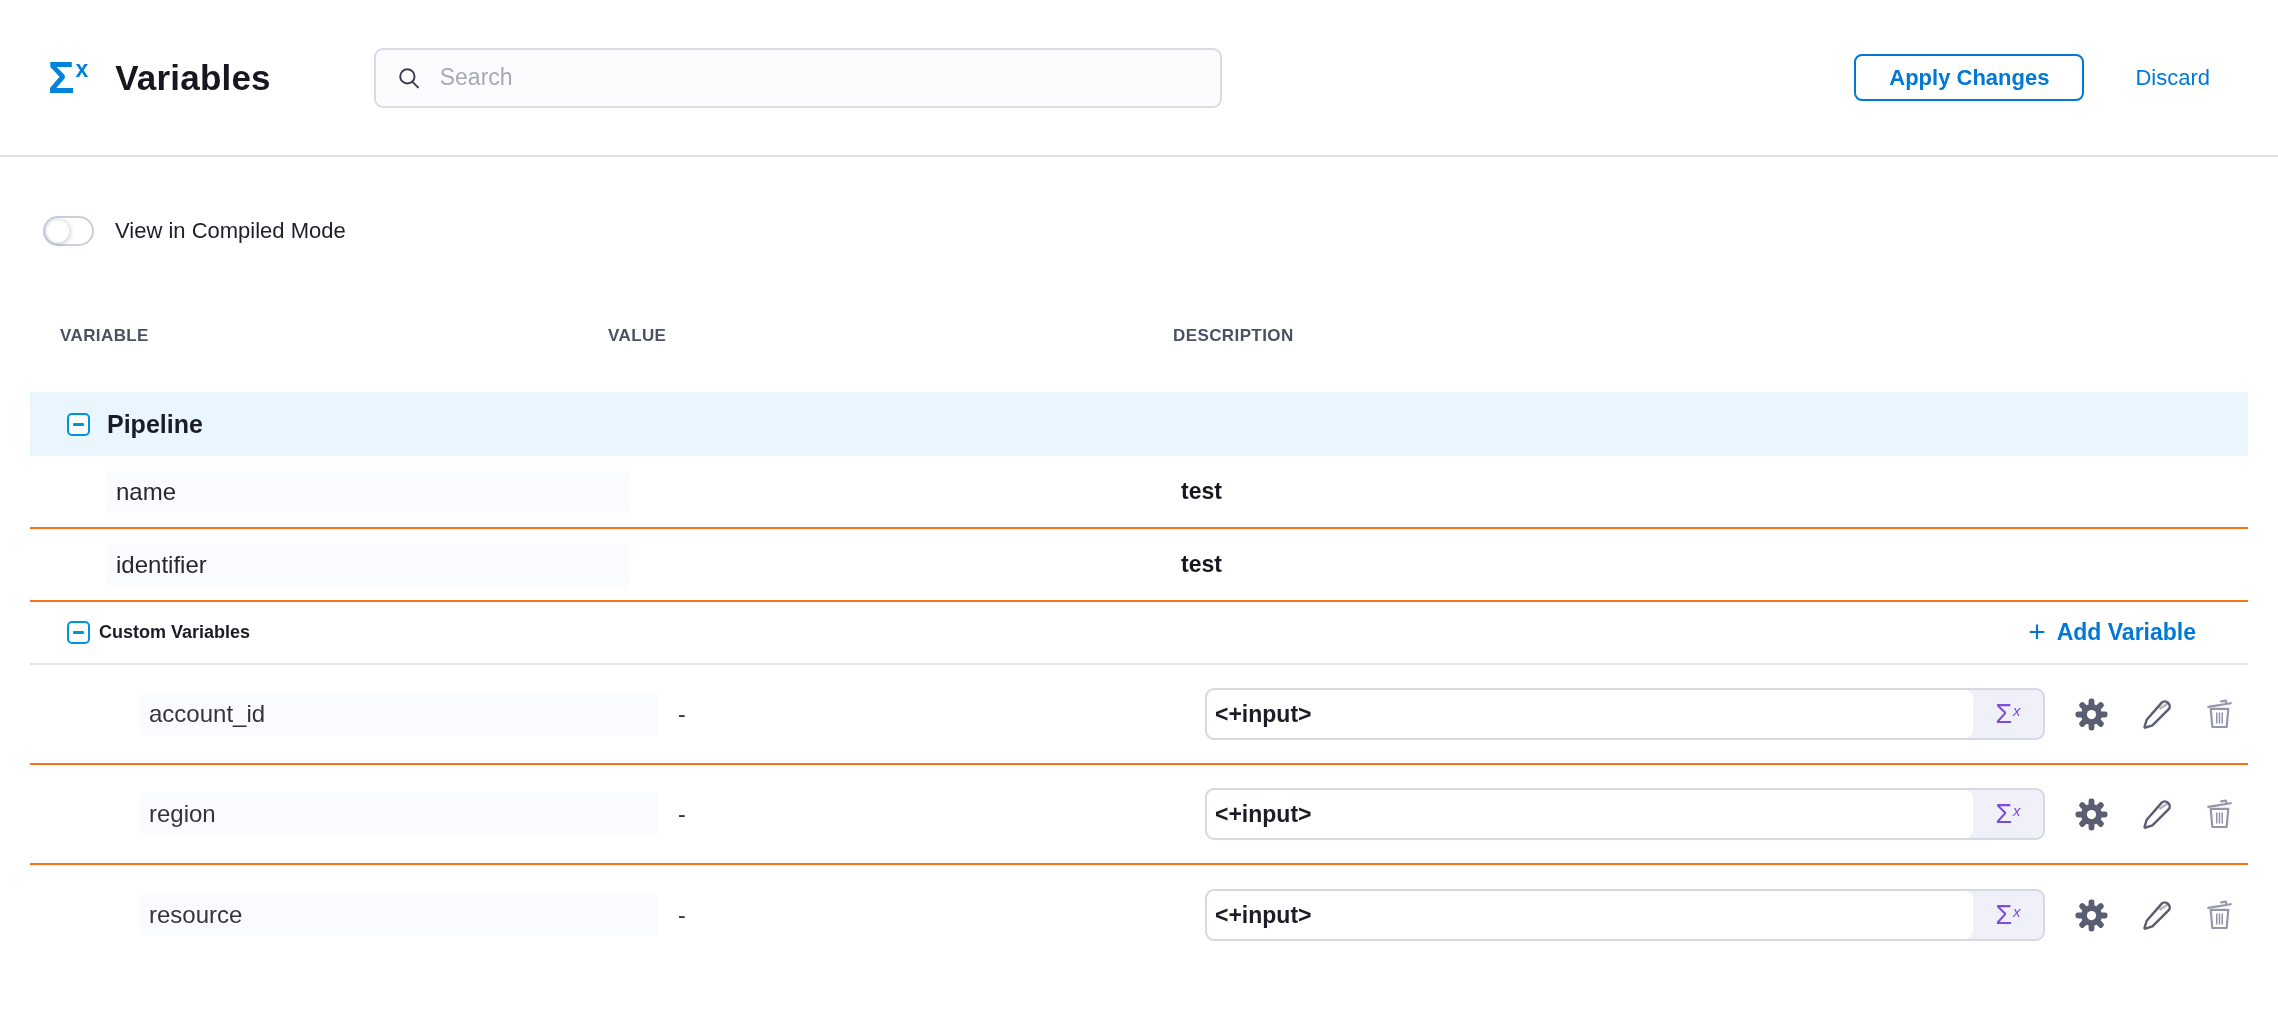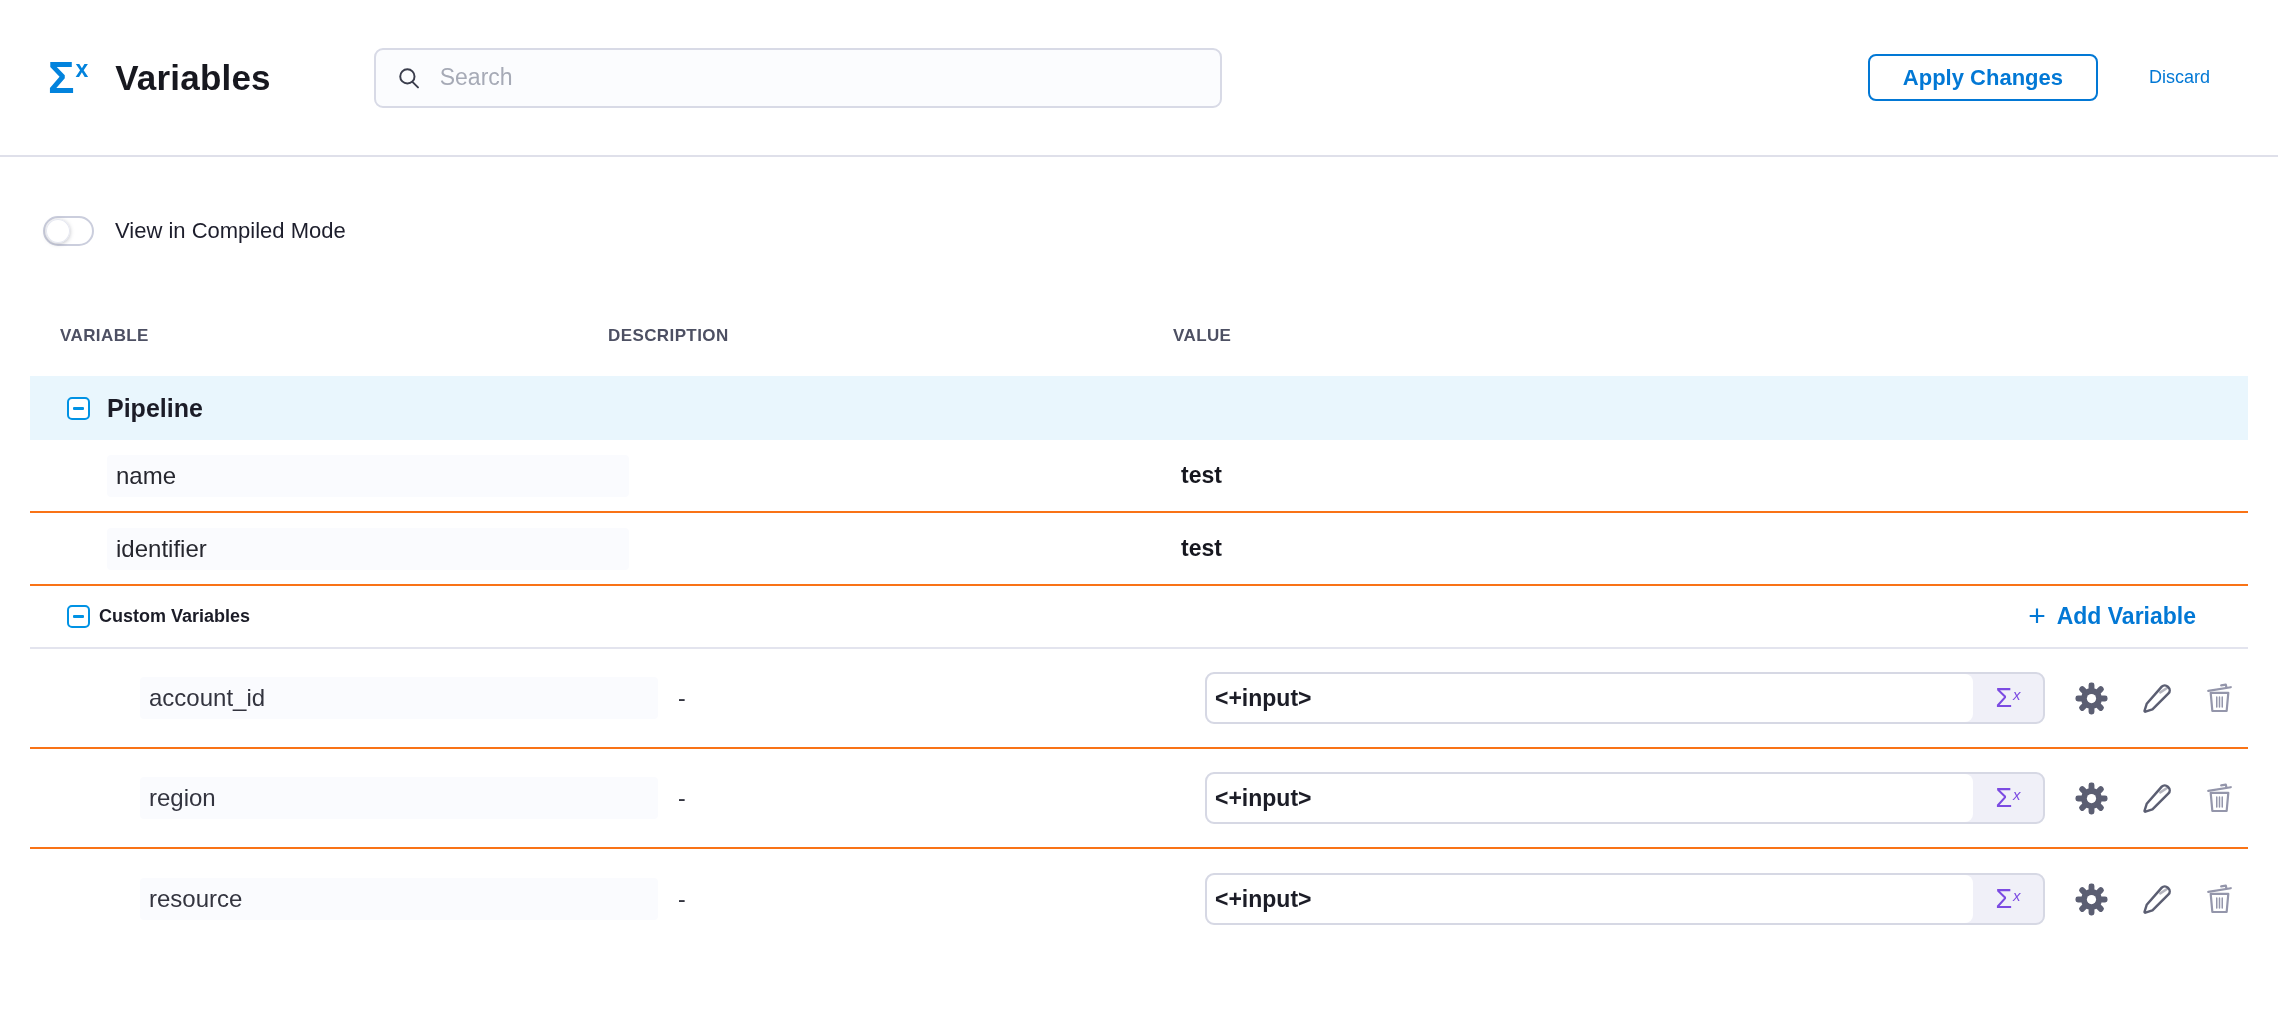--- a/index.html
+++ b/index.html
@@ -39,21 +39,21 @@
   .header-spacer { flex:1; }
 
   .apply-btn {
     height:47px; padding:0 33px;
     border:2px solid #0278d5; border-radius:8px; background:#fff;
     color:#0278d5; font-size:22px; font-weight:600;
     font-family:"Liberation Sans", sans-serif;
     display:flex; align-items:center; cursor:pointer;
   }
   .discard-link {
-    margin-left:45px; color:#0278d5; font-size:18px; font-weight:500; cursor:pointer;
+    margin-left:45px; color:#0278d5; font-size:22px; font-weight:500; cursor:pointer;
     background:none; border:none; font-family:"Liberation Sans", sans-serif;text-align:center;
   }
 
   
   .toggle-row { margin:59px 30px 0; display:flex; align-items:center; }
   .toggle {
     margin-left:13px; width:51px; height:30px; flex:none;
     border-radius:16px; background:#fff; border:2px solid #cbcedd;
     position:relative; cursor:pointer;
   }
@@ -61,21 +61,21 @@
     position:absolute; left:1px; top:1px; width:24px; height:24px; border-radius:50%;
     background:#fff;
     box-shadow:0 1px 4px rgba(90,92,110,.40), inset 0 0 0 1px #e6e8f1;
   }
   .toggle-label { margin-left:21px; font-size:22px; color:#1d1e2c;text-align:right; }
 
   
   .var-table { margin:0 30px; }
   .grid-cols { display:grid; grid-template-columns:578px 565px 1fr; align-items:center; }
 
-  .table-head { padding:80px 0 30px; }
+  .table-head { padding:80px 0 46px; }
   .th { font-size:17px; font-weight:700; color:#4d5063; letter-spacing:.4px; }
   .th.c1 { padding-left:30px; }
 
   .section-head { display:flex; align-items:center; }
   .section-head.highlight { background:#e9f6fd; height:64px; padding-left:37px; }
   .section-head.plain { height:63px; padding-left:37px; border-bottom:2px solid #e3e4ee; }
   .collapse-box {
     width:23px; height:23px; flex:none; background:#fff;
     border:2px solid #0092e4; border-radius:5px;
     display:flex; align-items:center; justify-content:center; cursor:pointer;
@@ -159,22 +159,22 @@
   <div class="toggle">
       <div class="knob"></div>
     </div>
   <span class="toggle-label">View in Compiled Mode</span>
 </div>
 
 <div class="var-table">
 
   <div class="grid-cols table-head">
     <div class="th c1">VARIABLE</div>
+    <div class="th">VALUE</div>
     <div class="th">DESCRIPTION</div>
-    <div class="th">VALUE</div>
   </div>
 
   <div class="section-head highlight">
     <div class="collapse-box">
         <div class="minus"></div>
       </div>
     <span class="section-label-lg">Pipeline</span>
   </div>
 
   <div class="grid-cols row pipeline-row">

